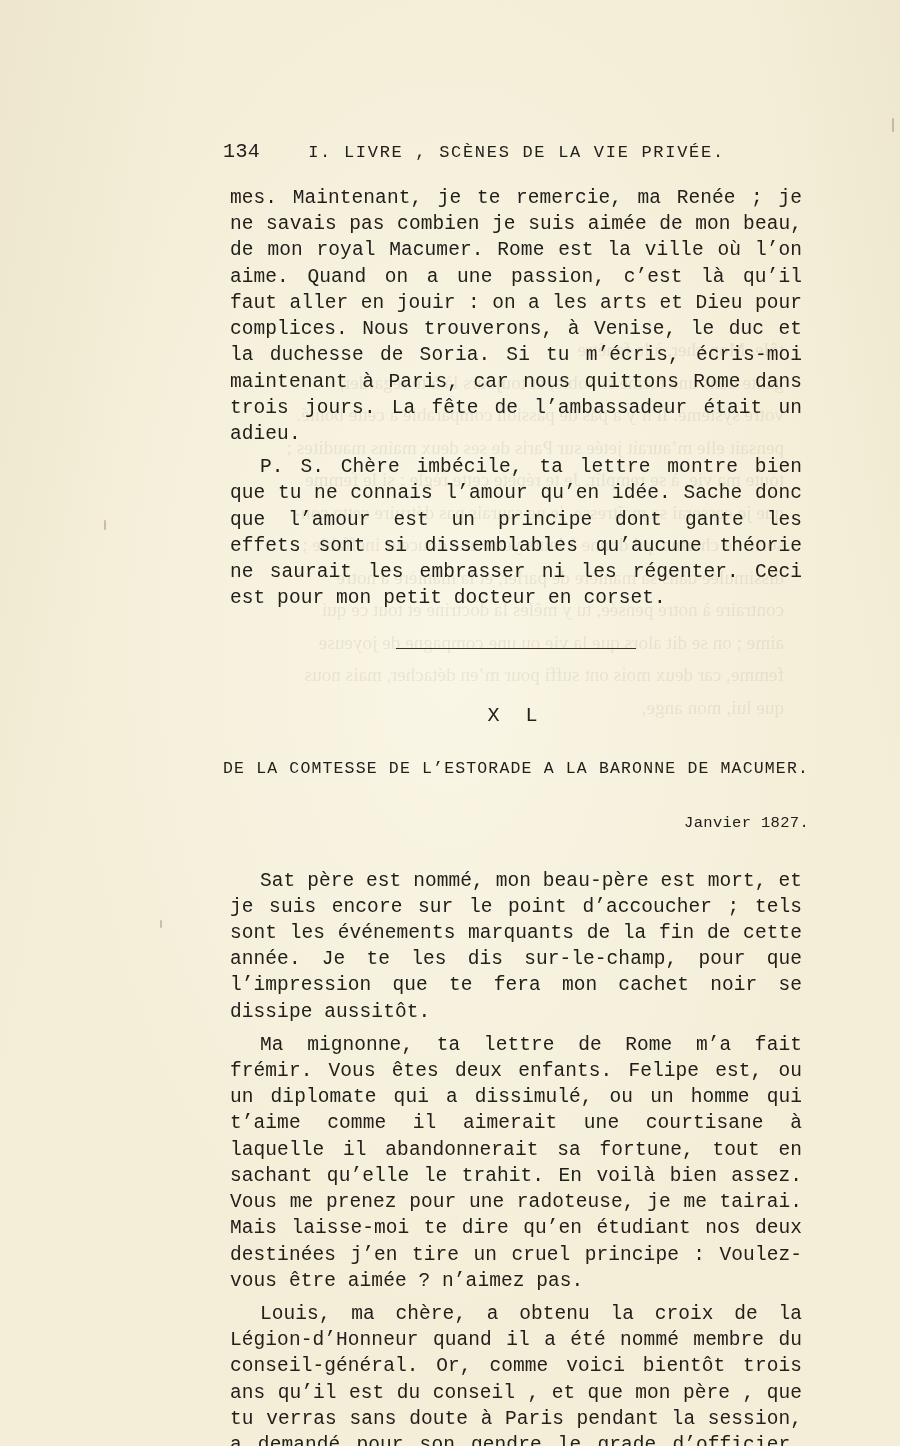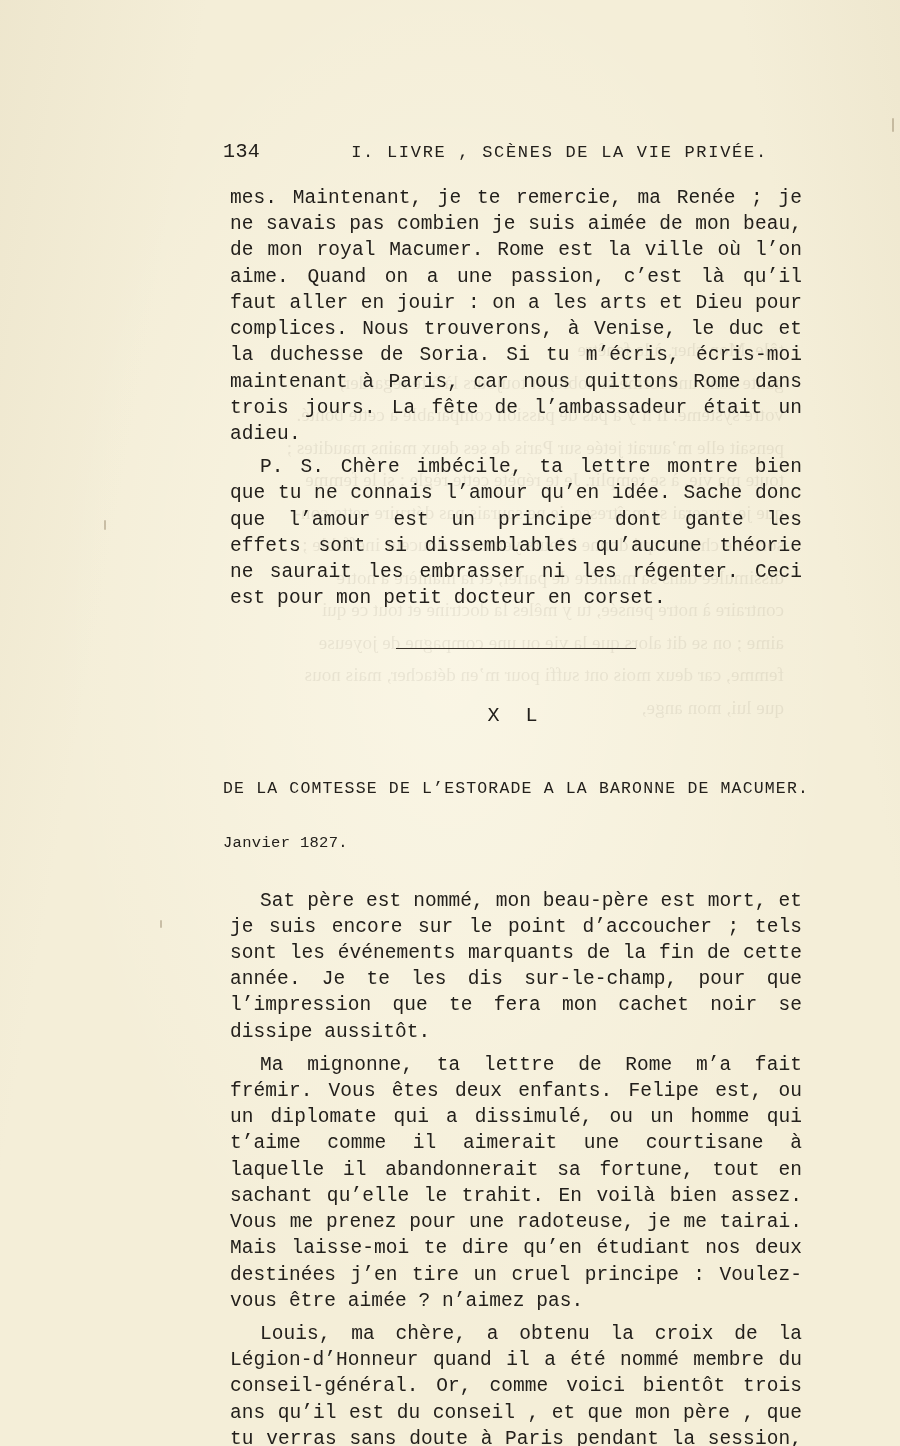--- a/index.html
+++ b/index.html
@@ -48,21 +48,20 @@
   }
   .folio {
     font-size: 20px;
     font-variant: normal;
     letter-spacing: 0.02em;
     margin-right: 48px;
   }
   .head-title {
     font-size: 17px;
     letter-spacing: 0.1em;
-    margin-left: 43px;
   }
   p {
     margin: 7px;
     font-size: 19.5px;
     line-height: 1.345;
     text-align: justify;
     text-justify: inter-word;
     letter-spacing: 0.004em;
   }
   p.indent {
@@ -79,32 +78,33 @@
   .rule {
     width: 240px;
     height: 1px;
     background: #3a342c;
   }
   .chapter-number {
     text-align: center;
     font-size: 20px;
     letter-spacing: 0.35em;
     margin-top: 55px;
-    margin-bottom: 52px;
+    margin-bottom: 32px;
   }
   .letter-heading {
     font-size: 16.5px;
     font-variant: small-caps;
     letter-spacing: 0.07em;
     text-align: left;
     margin-bottom: 36px;
     white-space: nowrap;
   }
   .letter-date {
     font-size: 15.5px;
+    text-align: right;
     margin-bottom: 36px;
     letter-spacing: 0.02em;
   }
   
   .bleed {
     position: absolute;
     left: 205px;
     top: 330px;
     width: 586px;
     opacity: 0.085;

